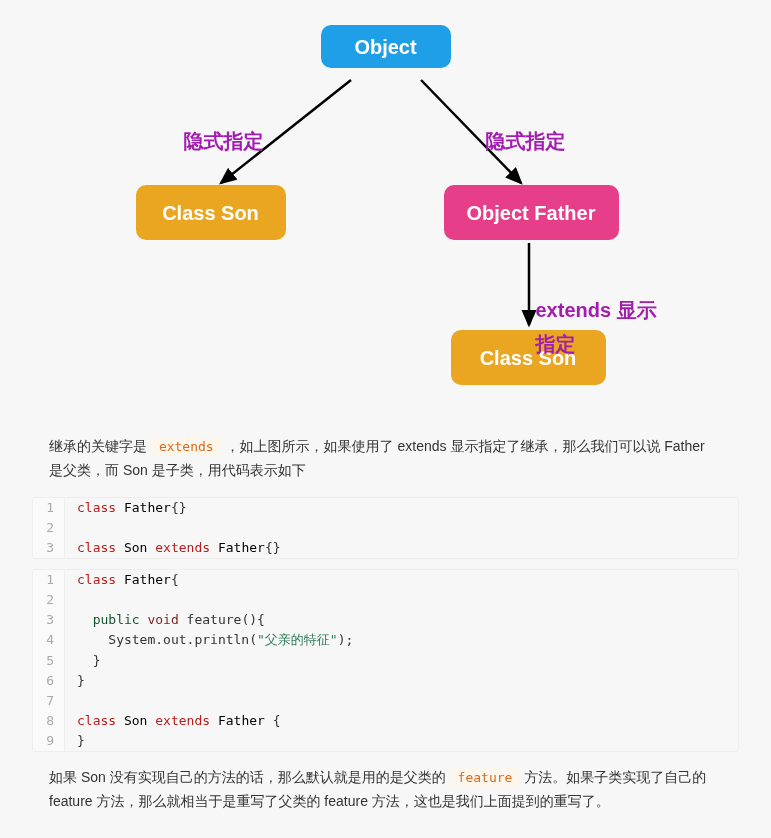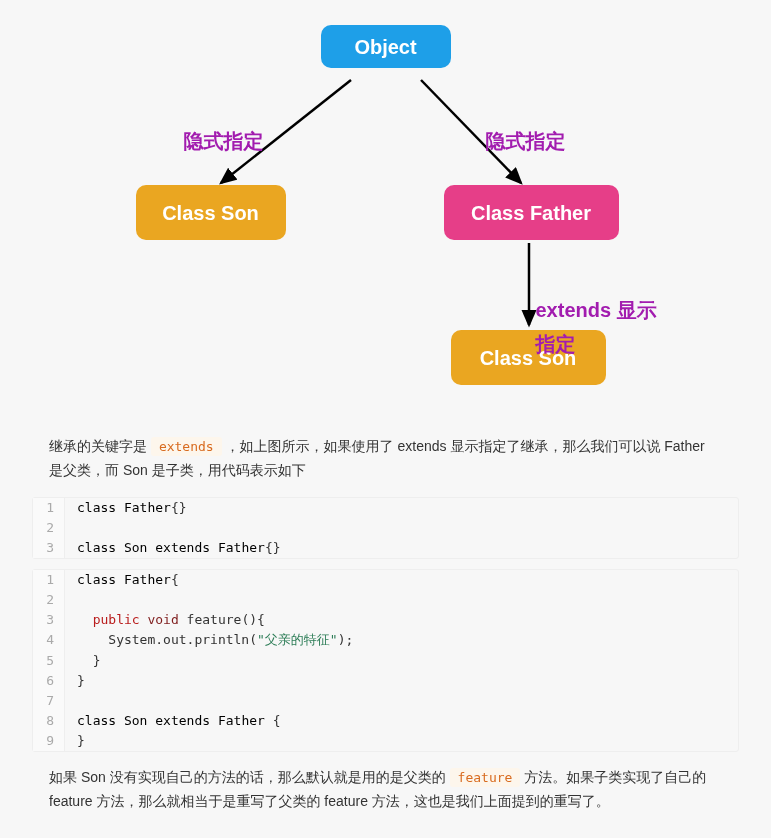--- a/index.html
+++ b/index.html
@@ -66,22 +66,22 @@
     .codeblock .gutter {
       width: 32px;
       text-align: right;
       color: #aaa;
       padding: 0 10px 0 0;
       user-select: none;
       border-right: 1px solid #eee;
       background: #fafafa;
     }
     .codeblock .code { padding: 0 0 0 12px; white-space: pre; color: #333; }
-    .kw-class { color: #000000; }
-    .kw-mod { color: #b91c1c; }
+    .kw-class { color: #b91c1c; }
+    .kw-mod { color: #14532d; }
     .kw-type { color: #7f1d1d; }
     .kw-name { color: #000000; }
     .kw-str { color: #2d7d57; }
     .kw-call { color: #333; }
   </style>
 </head>
 <body>
 
 <div class="page">
 
@@ -91,21 +91,21 @@
         <marker id="ah" markerWidth="10" markerHeight="10" refX="6" refY="3" orient="auto">
           <path d="M0,0 L7,3 L0,6 Z" fill="#000"></path>
         </marker>
       </defs>
       <line x1="245" y1="55" x2="115" y2="158" stroke="#000" stroke-width="2.5" marker-end="url(#ah)"></line>
       <line x1="315" y1="55" x2="415" y2="158" stroke="#000" stroke-width="2.5" marker-end="url(#ah)"></line>
       <line x1="423" y1="218" x2="423" y2="300" stroke="#000" stroke-width="2.5" marker-end="url(#ah)"></line>
     </svg>
     <div class="box box-object">Object</div>
     <div class="box box-son1">Class Son</div>
-    <div class="box box-father">Class Father</div>
+    <div class="box box-father">Object Father</div>
     <div class="box box-son2">Class Son</div>
     <div class="diag-label label-l">隐式指定</div>
     <div class="diag-label label-r">隐式指定</div>
     <div class="diag-label label-ext">extends 显示指定</div>
   </div>
 
   <p class="body">
     <span>继承的关键字是 </span>
     <code class="inline">extends</code>
     <span> ，如上图所示，如果使用了 extends 显示指定了继承，那么我们可以说 Father 是父类，而 Son 是子类，用代码表示如下</span>

